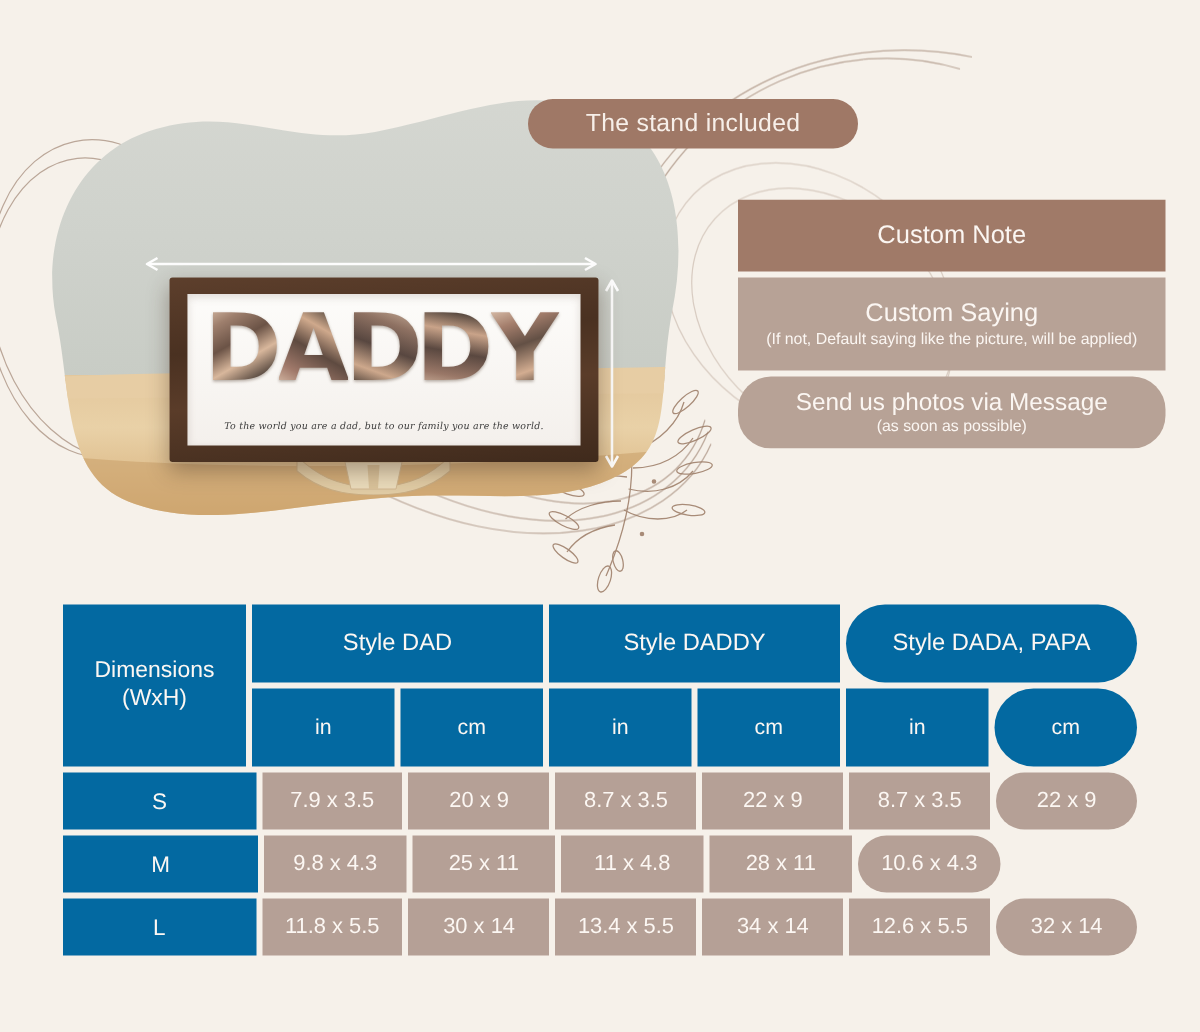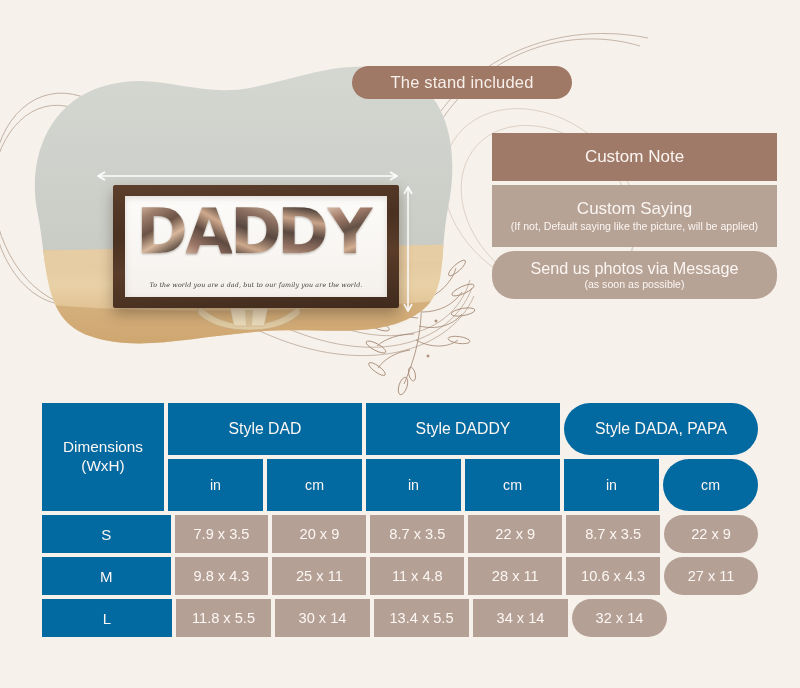--- a/index.html
+++ b/index.html
@@ -266,26 +266,26 @@
       <div class="cell light c-val">22 x 9</div>
     </div>
 
     <div class="trow">
       <div class="cell dark c-size">M</div>
       <div class="cell light c-val">9.8 x 4.3</div>
       <div class="cell light c-val">25 x 11</div>
       <div class="cell light c-val">11 x 4.8</div>
       <div class="cell light c-val">28 x 11</div>
       <div class="cell light c-val">10.6 x 4.3</div>
-      <div class="cell light c-val">27 x 11</div>
     </div>
 
     <div class="trow">
       <div class="cell dark c-size">L</div>
       <div class="cell light c-val">11.8 x 5.5</div>
       <div class="cell light c-val">30 x 14</div>
       <div class="cell light c-val">13.4 x 5.5</div>
       <div class="cell light c-val">34 x 14</div>
+      <div class="cell light c-val">12.6 x 5.5</div>
       <div class="cell light c-val">32 x 14</div>
     </div>
 
   </div>
 </div>
 
 </body></html>

